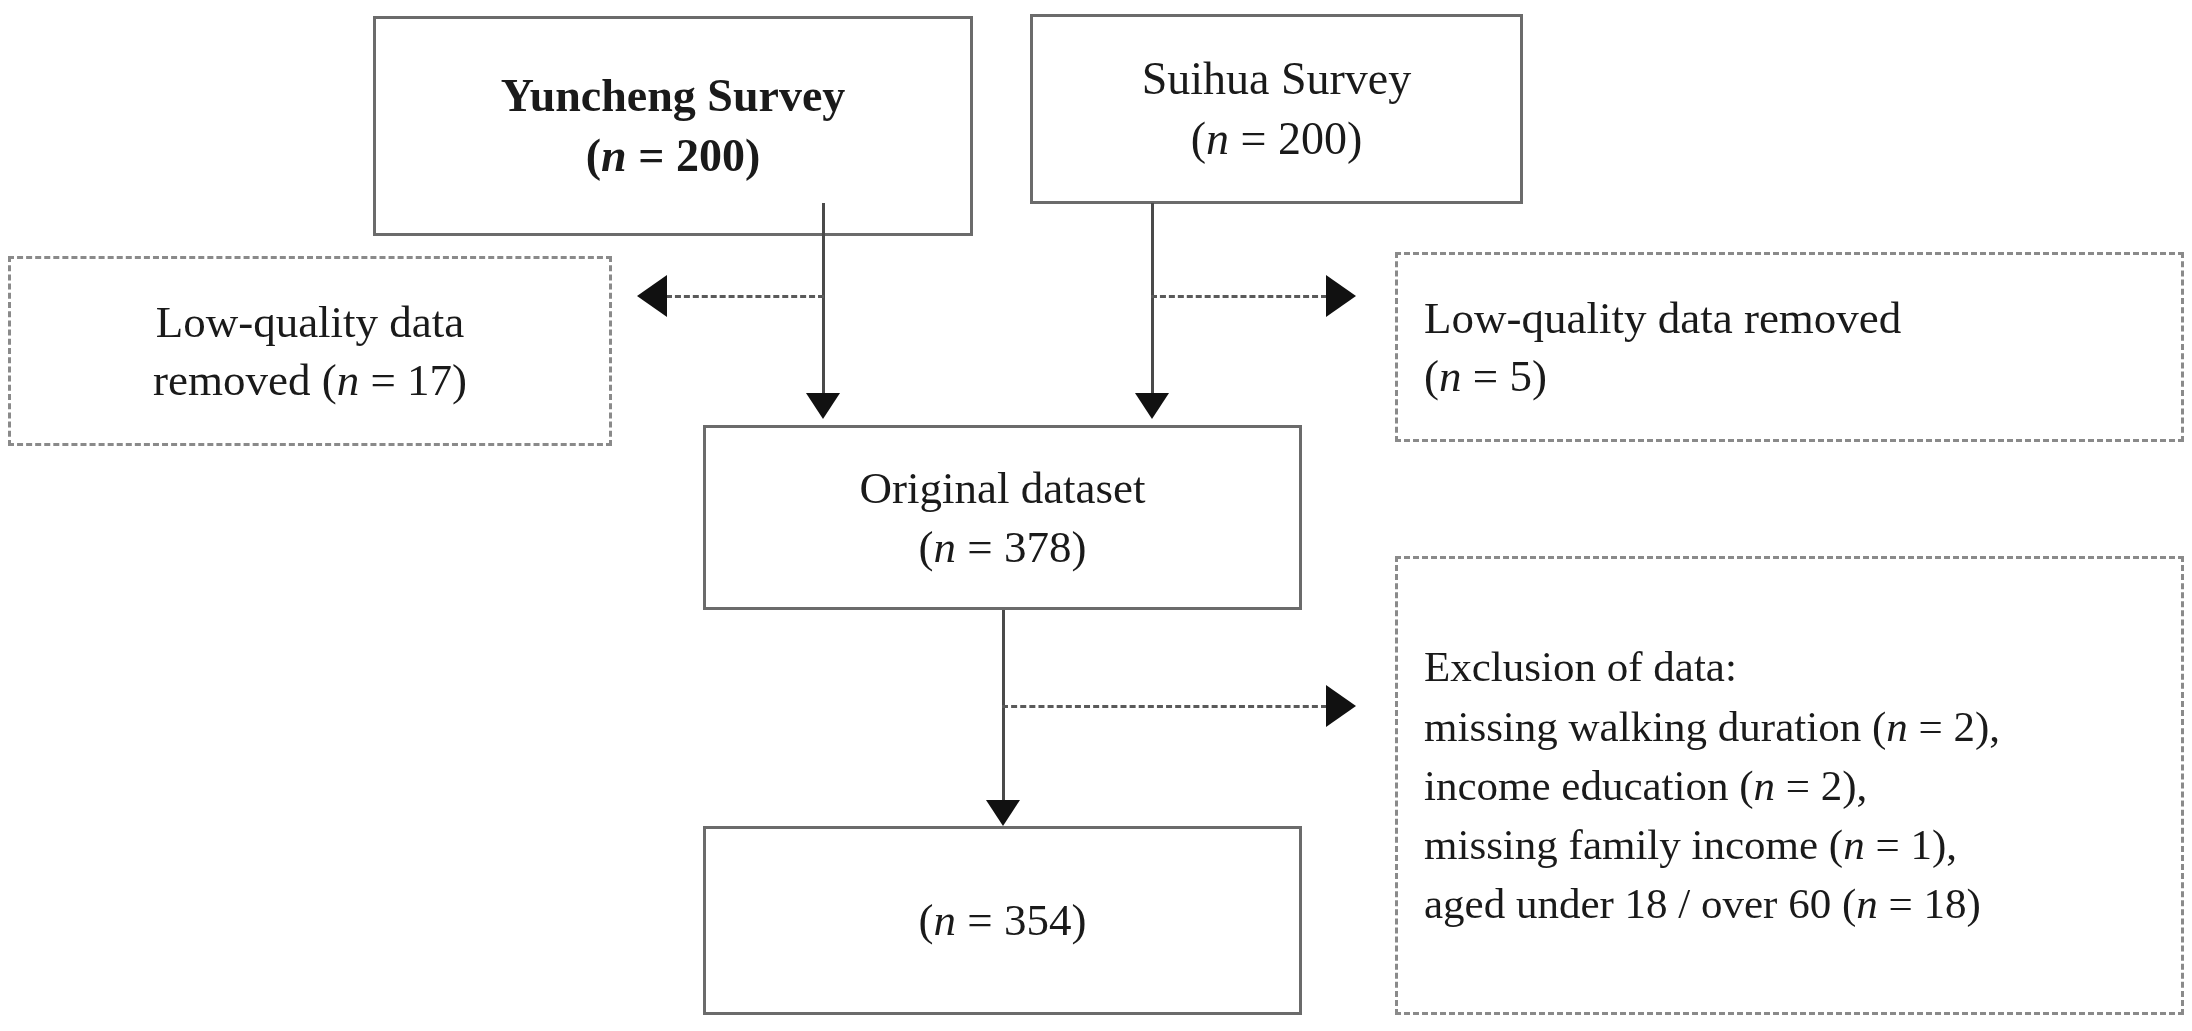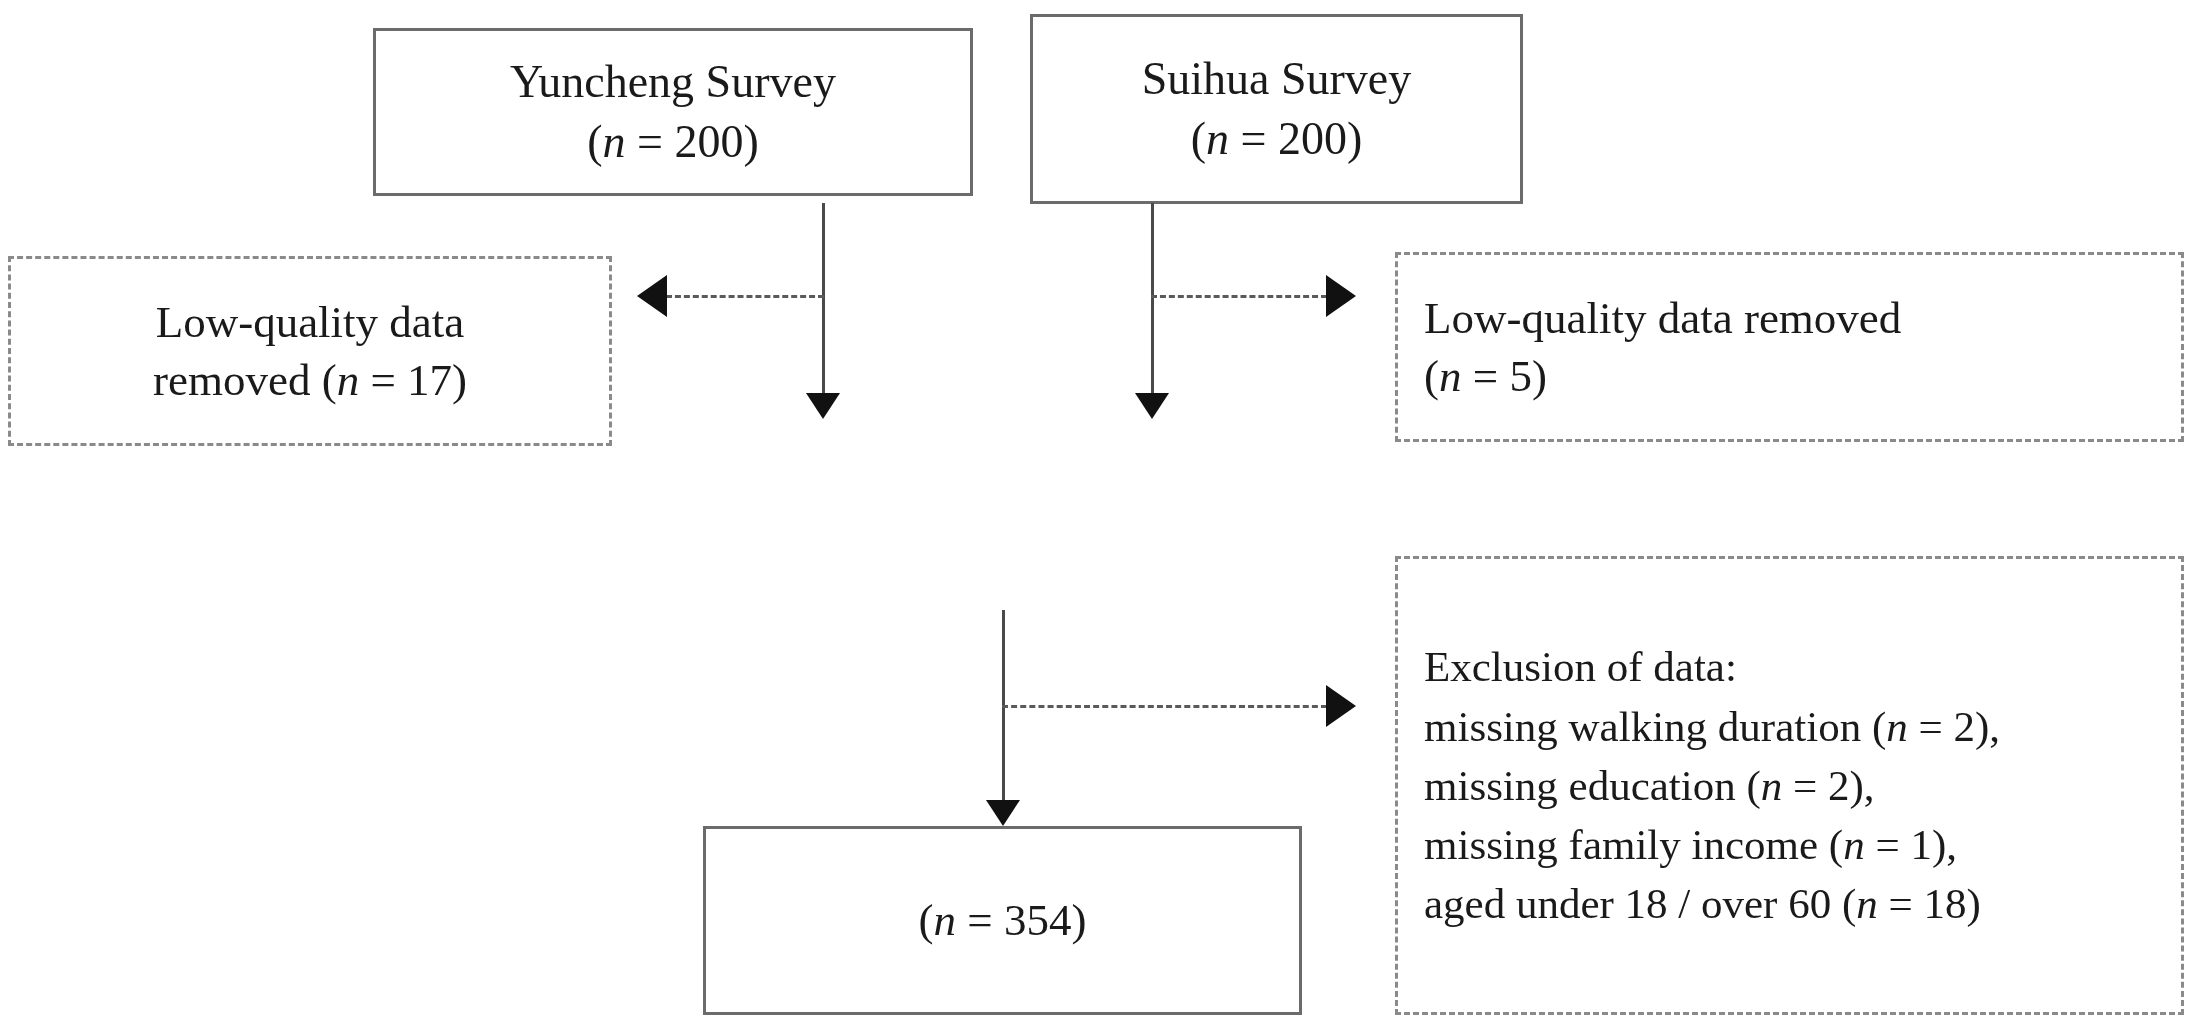--- a/index.html
+++ b/index.html
@@ -94,48 +94,52 @@
     border-top: 21px solid transparent;
     border-bottom: 21px solid transparent;
     border-left: 30px solid #111111;
   }
 </style>
 </head>
 <body>
 
 <div id="canvas">
 
-  <div class="node solid" style="left:373px; top:28px; width:600px; height:168px;">
+  <div class="node solid" style="left:373px; top:16px; width:600px; height:220px;font-weight:bold;">
     <span class="line fs-survey">Yuncheng Survey</span>
     <span class="line fs-survey"><span>(</span><span class="v-italic">n</span><span> = 200)</span></span>
   </div>
 
   <div class="node solid" style="left:1030px; top:14px; width:493px; height:190px;">
     <span class="line fs-survey">Suihua Survey</span>
     <span class="line fs-survey"><span>(</span><span class="v-italic">n</span><span> = 200)</span></span>
   </div>
 
   <div class="node dashed centered" style="left:8px; top:256px; width:604px; height:190px;font-family:Liberation Serif, serif;">
     <span class="line fs-lowq">Low-quality data</span>
     <span class="line fs-lowq"><span>removed (</span><span class="v-italic">n</span><span> = 17)</span></span>
   </div>
 
   <div class="node dashed lefted" style="left:1395px; top:252px; width:789px; height:190px;">
     <span class="line fs-lowq pad-left">Low-quality data removed</span>
     <span class="line fs-lowq pad-left"><span>(</span><span class="v-italic">n</span><span> = 5)</span></span>
   </div>
 
+  <div class="node solid" style="left:703px; top:425px; width:599px; height:185px;">
+    <span class="line fs-orig">Original dataset</span>
+    <span class="line fs-orig"><span>(</span><span class="v-italic">n</span><span> = 378)</span></span>
+  </div>
 
   <div class="node dashed lefted" style="left:1395px; top:556px; width:789px; height:459px;">
     <span class="line fs-excl pad-left">Exclusion of data:</span>
 
     <span class="line fs-excl pad-left"><span>missing walking duration (</span><span class="v-italic">n</span><span> = 2),</span></span>
 
 
-    <span class="line fs-excl pad-left"><span>missing education (</span><span class="v-italic">n</span><span> = 2),</span></span>
+    <span class="line fs-excl pad-left"><span>income education (</span><span class="v-italic">n</span><span> = 2),</span></span>
 
     <span class="line fs-excl pad-left"><span>missing family income (</span><span class="v-italic">n</span><span> = 1),</span></span>
 
     <span class="line fs-excl pad-left"><span>aged under 18 / over 60 (</span><span class="v-italic">n</span><span> = 18)</span></span>
   </div>
 
   <div class="node solid" style="left:703px; top:826px; width:599px; height:189px;">
     <span class="line fs-final"><span>(</span><span class="v-italic">n</span><span> = 354)</span></span>
   </div>
 

